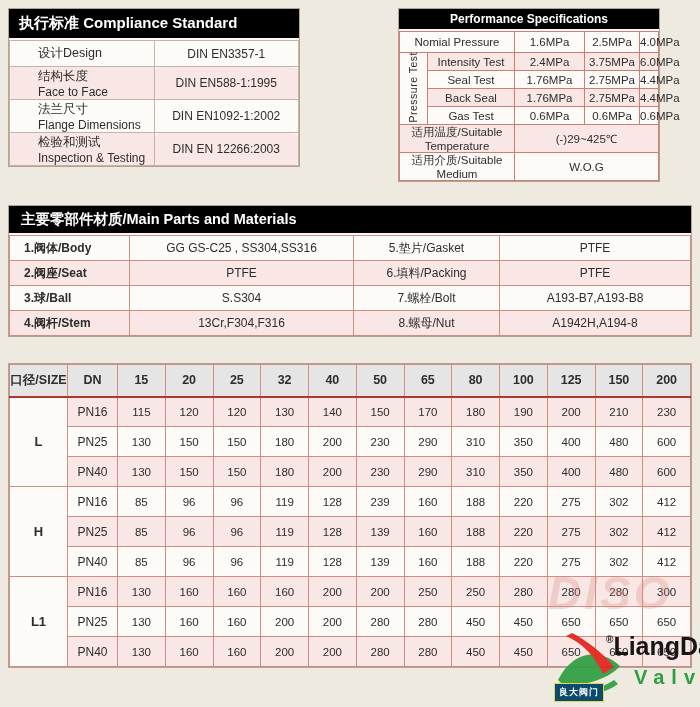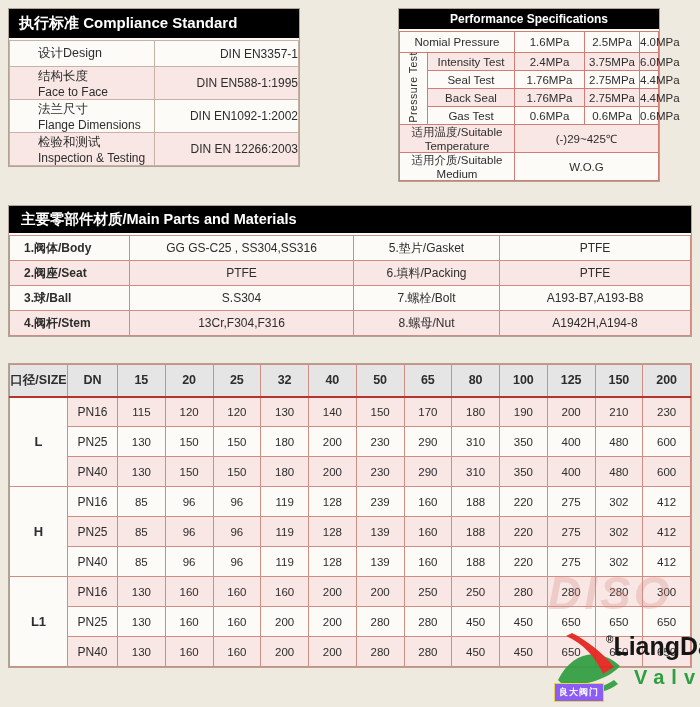--- a/index.html
+++ b/index.html
@@ -19,21 +19,21 @@
   table { width:100%; border-collapse:collapse; table-layout:fixed; }
   td { vertical-align:middle; }
   .pink { background:#f8e7e4; }
   .white { background:#fdfbf7; }
 
   
   #compliance { left:8px; top:8px; width:292px; border:1px solid #b0a494; }
   #compliance .redbar { font-size:15px; padding:5px 10px; }
   #compliance td { border:1px solid #c8b1a6; font-size:12px; }
   #compliance td.lblcell { padding-left:28px; }
-  #compliance td.valcell { text-align:right; }
+  #compliance td.valcell { text-align:center;border-radius:7px; }
   #compliance tr.h1 td { height:26px; }
   #compliance tr.h2 td { height:33px; }
   #compliance .lz { display:block; font-size:12.5px; }
   #compliance .le { display:block; font-size:12px; }
 
   
   #performance { left:398px; top:8px; width:262px; border:1px solid #b0a494; }
   #performance .redbar { font-size:12px; text-align:center; padding:3px 0; }
   #performance td { border:1px solid #d17d75; font-size:11.5px; text-align:center; height:18px; }
   #performance tr.nominal td { height:21px; }
@@ -74,21 +74,21 @@
     font-size:25px; font-weight:bold; color:#161616; white-space:nowrap;
   }
   #logo .reg { font-size:10px; vertical-align:12px; font-weight:bold; }
   #logo .valve {
     position:absolute; left:84px; top:40px;
     font-size:20px; font-weight:bold; color:#2f9e41;
     letter-spacing:7px; white-space:nowrap;
   }
   #logo .badge {
     position:absolute; left:4px; top:57px;
-    background:#8b5cf6; border:1px solid #e8d44c; color:#ffffff;
+    background:#0c4a6e; border:1px solid #e8d44c; color:#ffffff;
     font-size:9px; font-weight:bold; padding:2px 4px; letter-spacing:1px;
     white-space:nowrap;
   }
 </style>
 </head>
 <body>
 
 <div id="compliance" class="panel">
   <div class="redbar">执行标准 Compliance Standard</div>
   <table>

